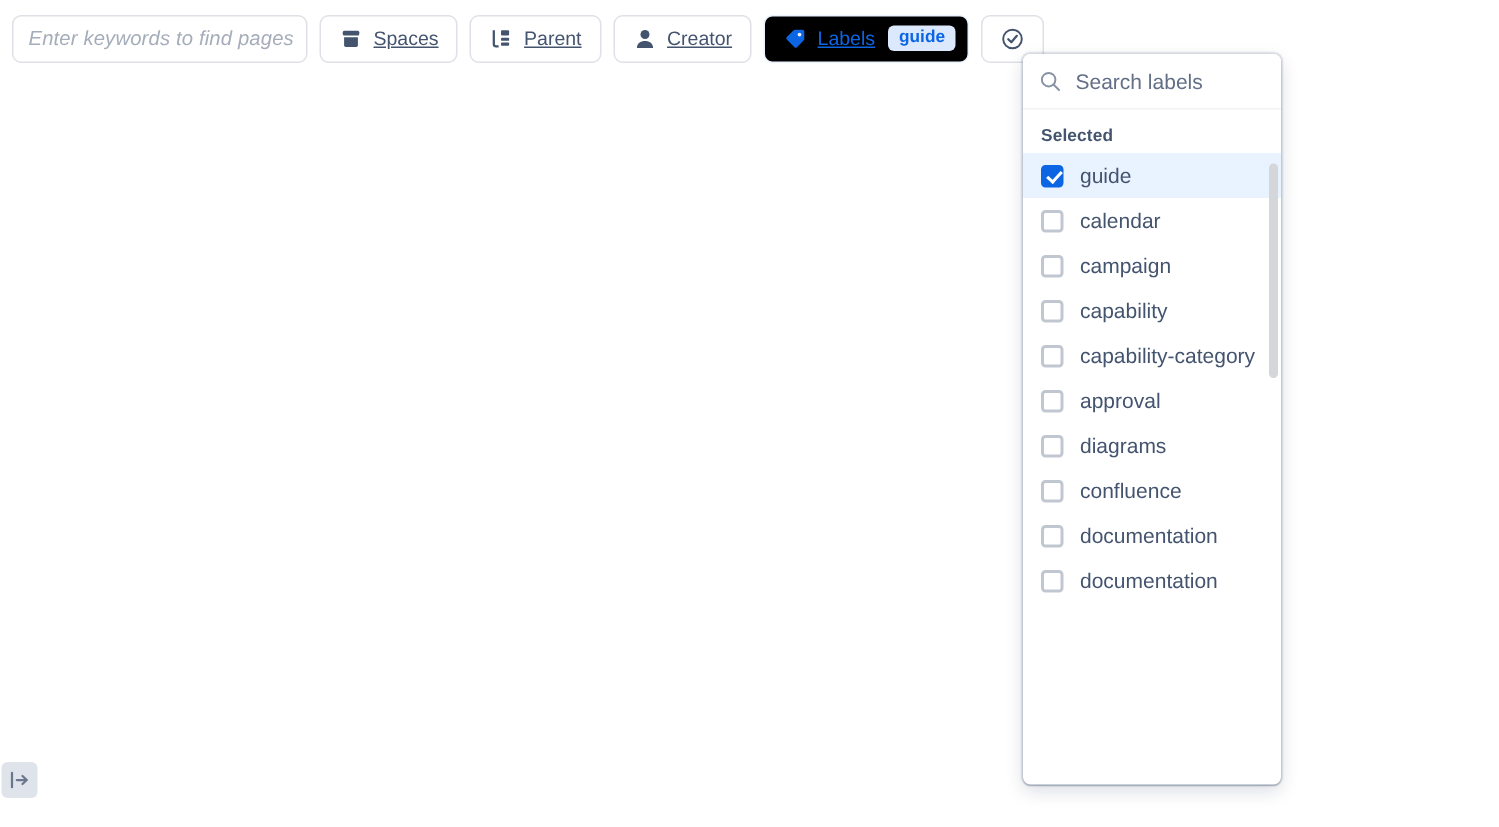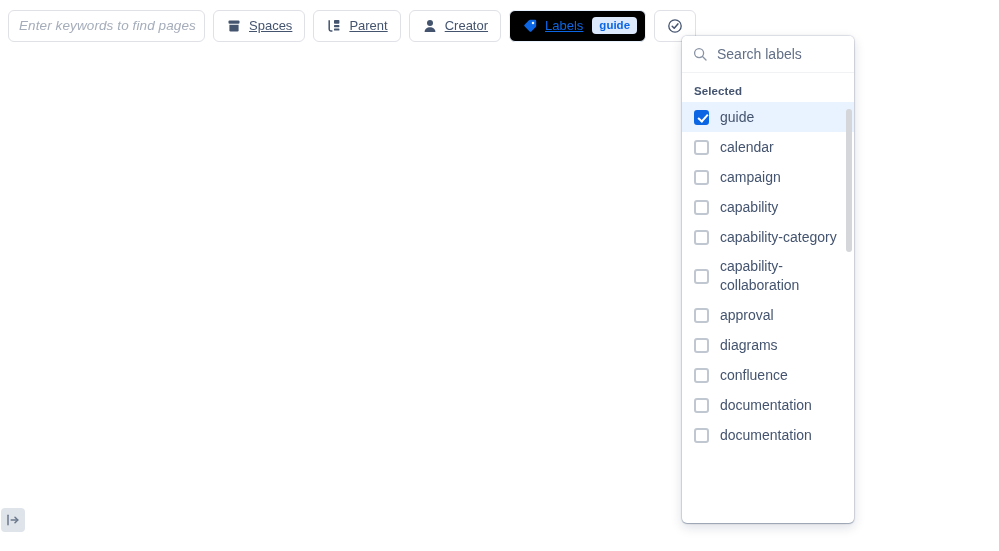--- a/index.html
+++ b/index.html
@@ -264,24 +264,20 @@
     <div class="opt">
       <span class="cb"></span>
       <span class="txt">capability</span>
     </div>
     <div class="opt">
       <span class="cb"></span>
       <span class="txt">capability-category</span>
     </div>
     <div class="opt">
       <span class="cb"></span>
-      <span class="txt">capability-collaboration</span>
-    </div>
-    <div class="opt">
-      <span class="cb"></span>
       <span class="txt">approval</span>
     </div>
     <div class="opt">
       <span class="cb"></span>
       <span class="txt">diagrams</span>
     </div>
     <div class="opt">
       <span class="cb"></span>
       <span class="txt">confluence</span>
     </div>

